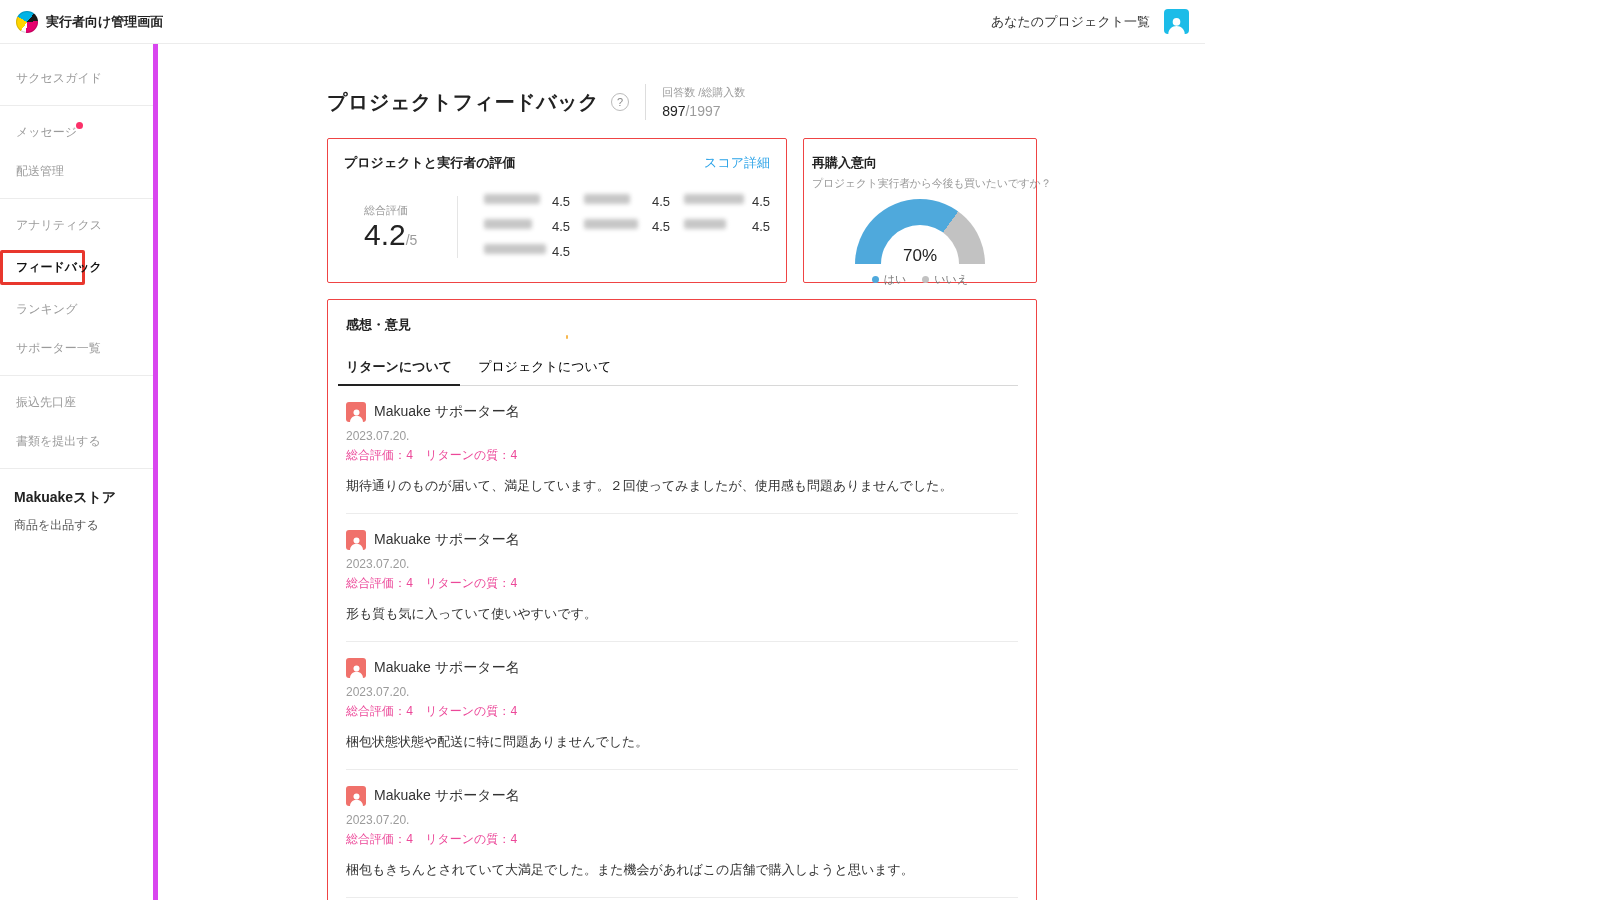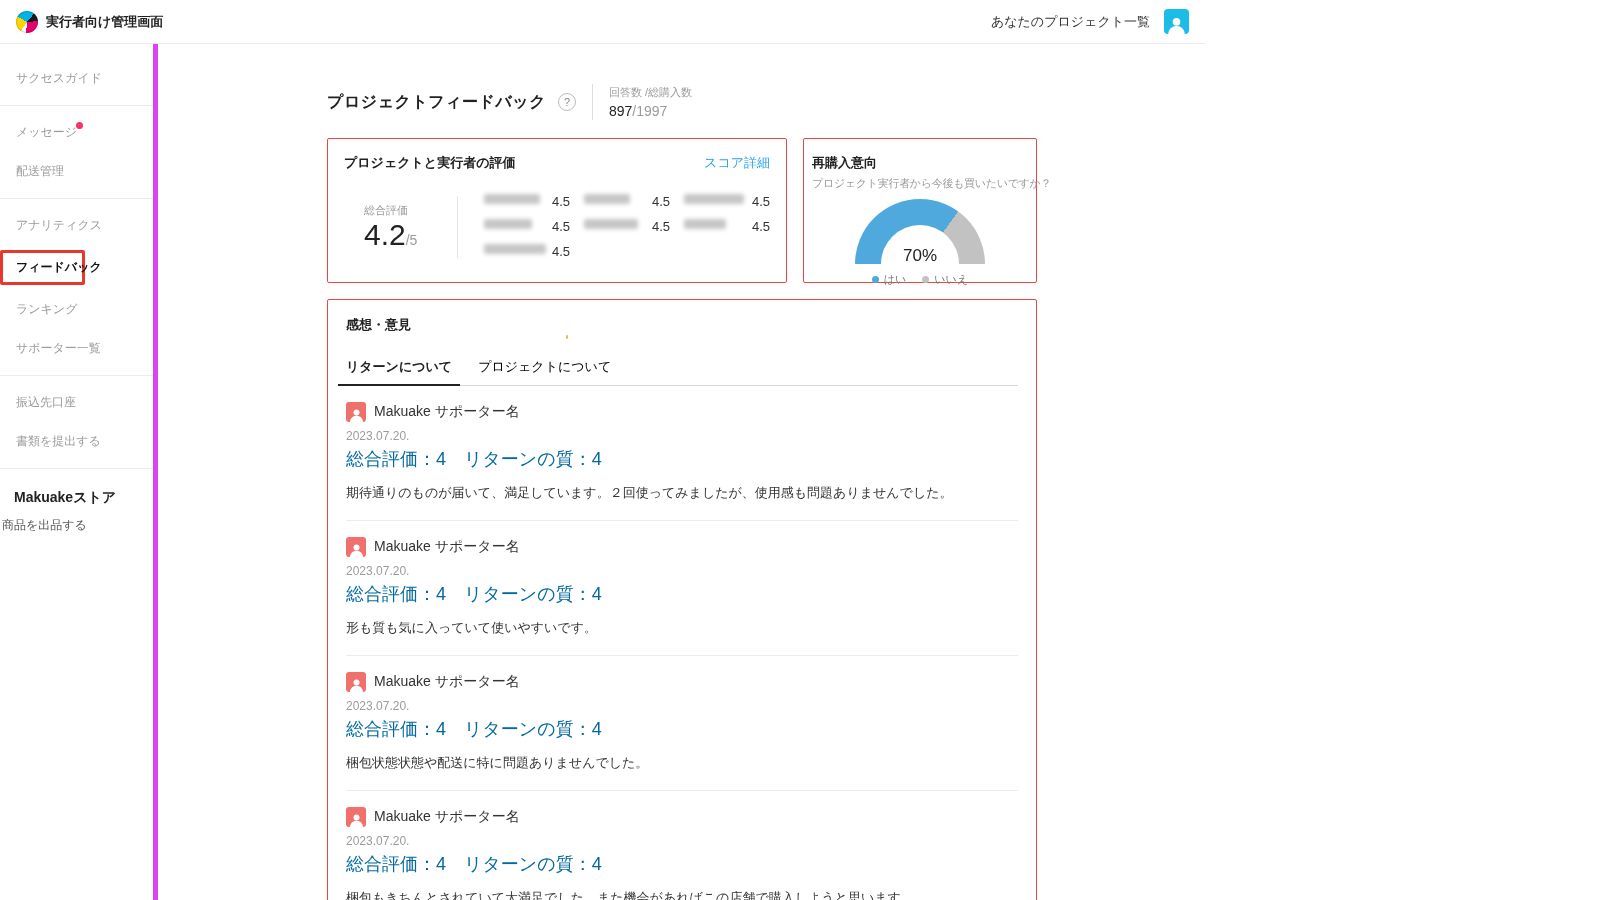--- a/index.html
+++ b/index.html
@@ -42,26 +42,26 @@
     position:absolute; top:6px; left:76px; width:7px; height:7px; border-radius:50%;
     background:var(--badge-pink);
   }
   .side-item.active {
     color:#111; font-weight:bold; margin:8px 0;
     border:3px solid var(--highlight-red); border-radius:2px;
     padding:6px 13px; width:85px;
   }
   .side-divider { border-top:1px solid #ececec; margin:10px 0; }
   .store-heading { font-size:14px; font-weight:bold; color:#222; padding:10px 14px 2px; }
-  .store-item { color:#555; padding:8px 2px; font-size:12px; cursor:pointer; }
+  .store-item { color:#555; padding:8px 14px; font-size:12px; cursor:pointer; }
 
   
   .main { flex:1; padding:40px 0 0 169px; }
   .title-row { display:flex; align-items:center; margin-bottom:18px; }
-  .page-title { font-size:16px; font-weight:bold; color:#222; letter-spacing:.5px; }
+  .page-title { font-size:20px; font-weight:bold; color:#222; letter-spacing:.5px; }
   .q-icon {
     width:18px; height:18px; border:1px solid #bbb; border-radius:50%;
     font-size:11px; color:#888; display:flex; align-items:center; justify-content:center;
     margin-left:12px; cursor:pointer;
   }
   .title-divider { width:1px; height:36px; background:#ddd; margin:0 16px; }
   .stats-label { font-size:11px; color:#9b9b9b; }
   .stats-value-line { font-size:14px; color:#222; margin-top:3px; }
   .stats-total { color:#9b9b9b; }
 
@@ -120,21 +120,21 @@
 
   .review-item { padding:16px 0 18px; border-bottom:1px solid #ececec; }
   .review-item:last-child { border-bottom:none; padding-bottom:10px; }
   .review-head { display:flex; align-items:center; gap:8px; }
   .avatar-coral {
     width:20px; height:20px; border-radius:3px; background:var(--avatar-coral);
     display:flex; align-items:flex-end; justify-content:center; overflow:hidden;
   }
   .review-name { font-size:14px; color:#333; }
   .review-date { font-size:12px; color:#9b9b9b; margin-top:7px; }
-  .review-rating { font-size:18px; color:#0369a1; margin-top:4px; }
+  .review-rating { font-size:12px; color:#ec4899; margin-top:4px;font-family:Liberation Mono, monospace; }
   .review-comment { font-size:13px; color:#333; margin-top:13px; }
 </style>
 </head>
 <body>
 
 <div class="app">
 
   <header class="top-header">
     <div class="header-left">
       <span class="logo"></span>

